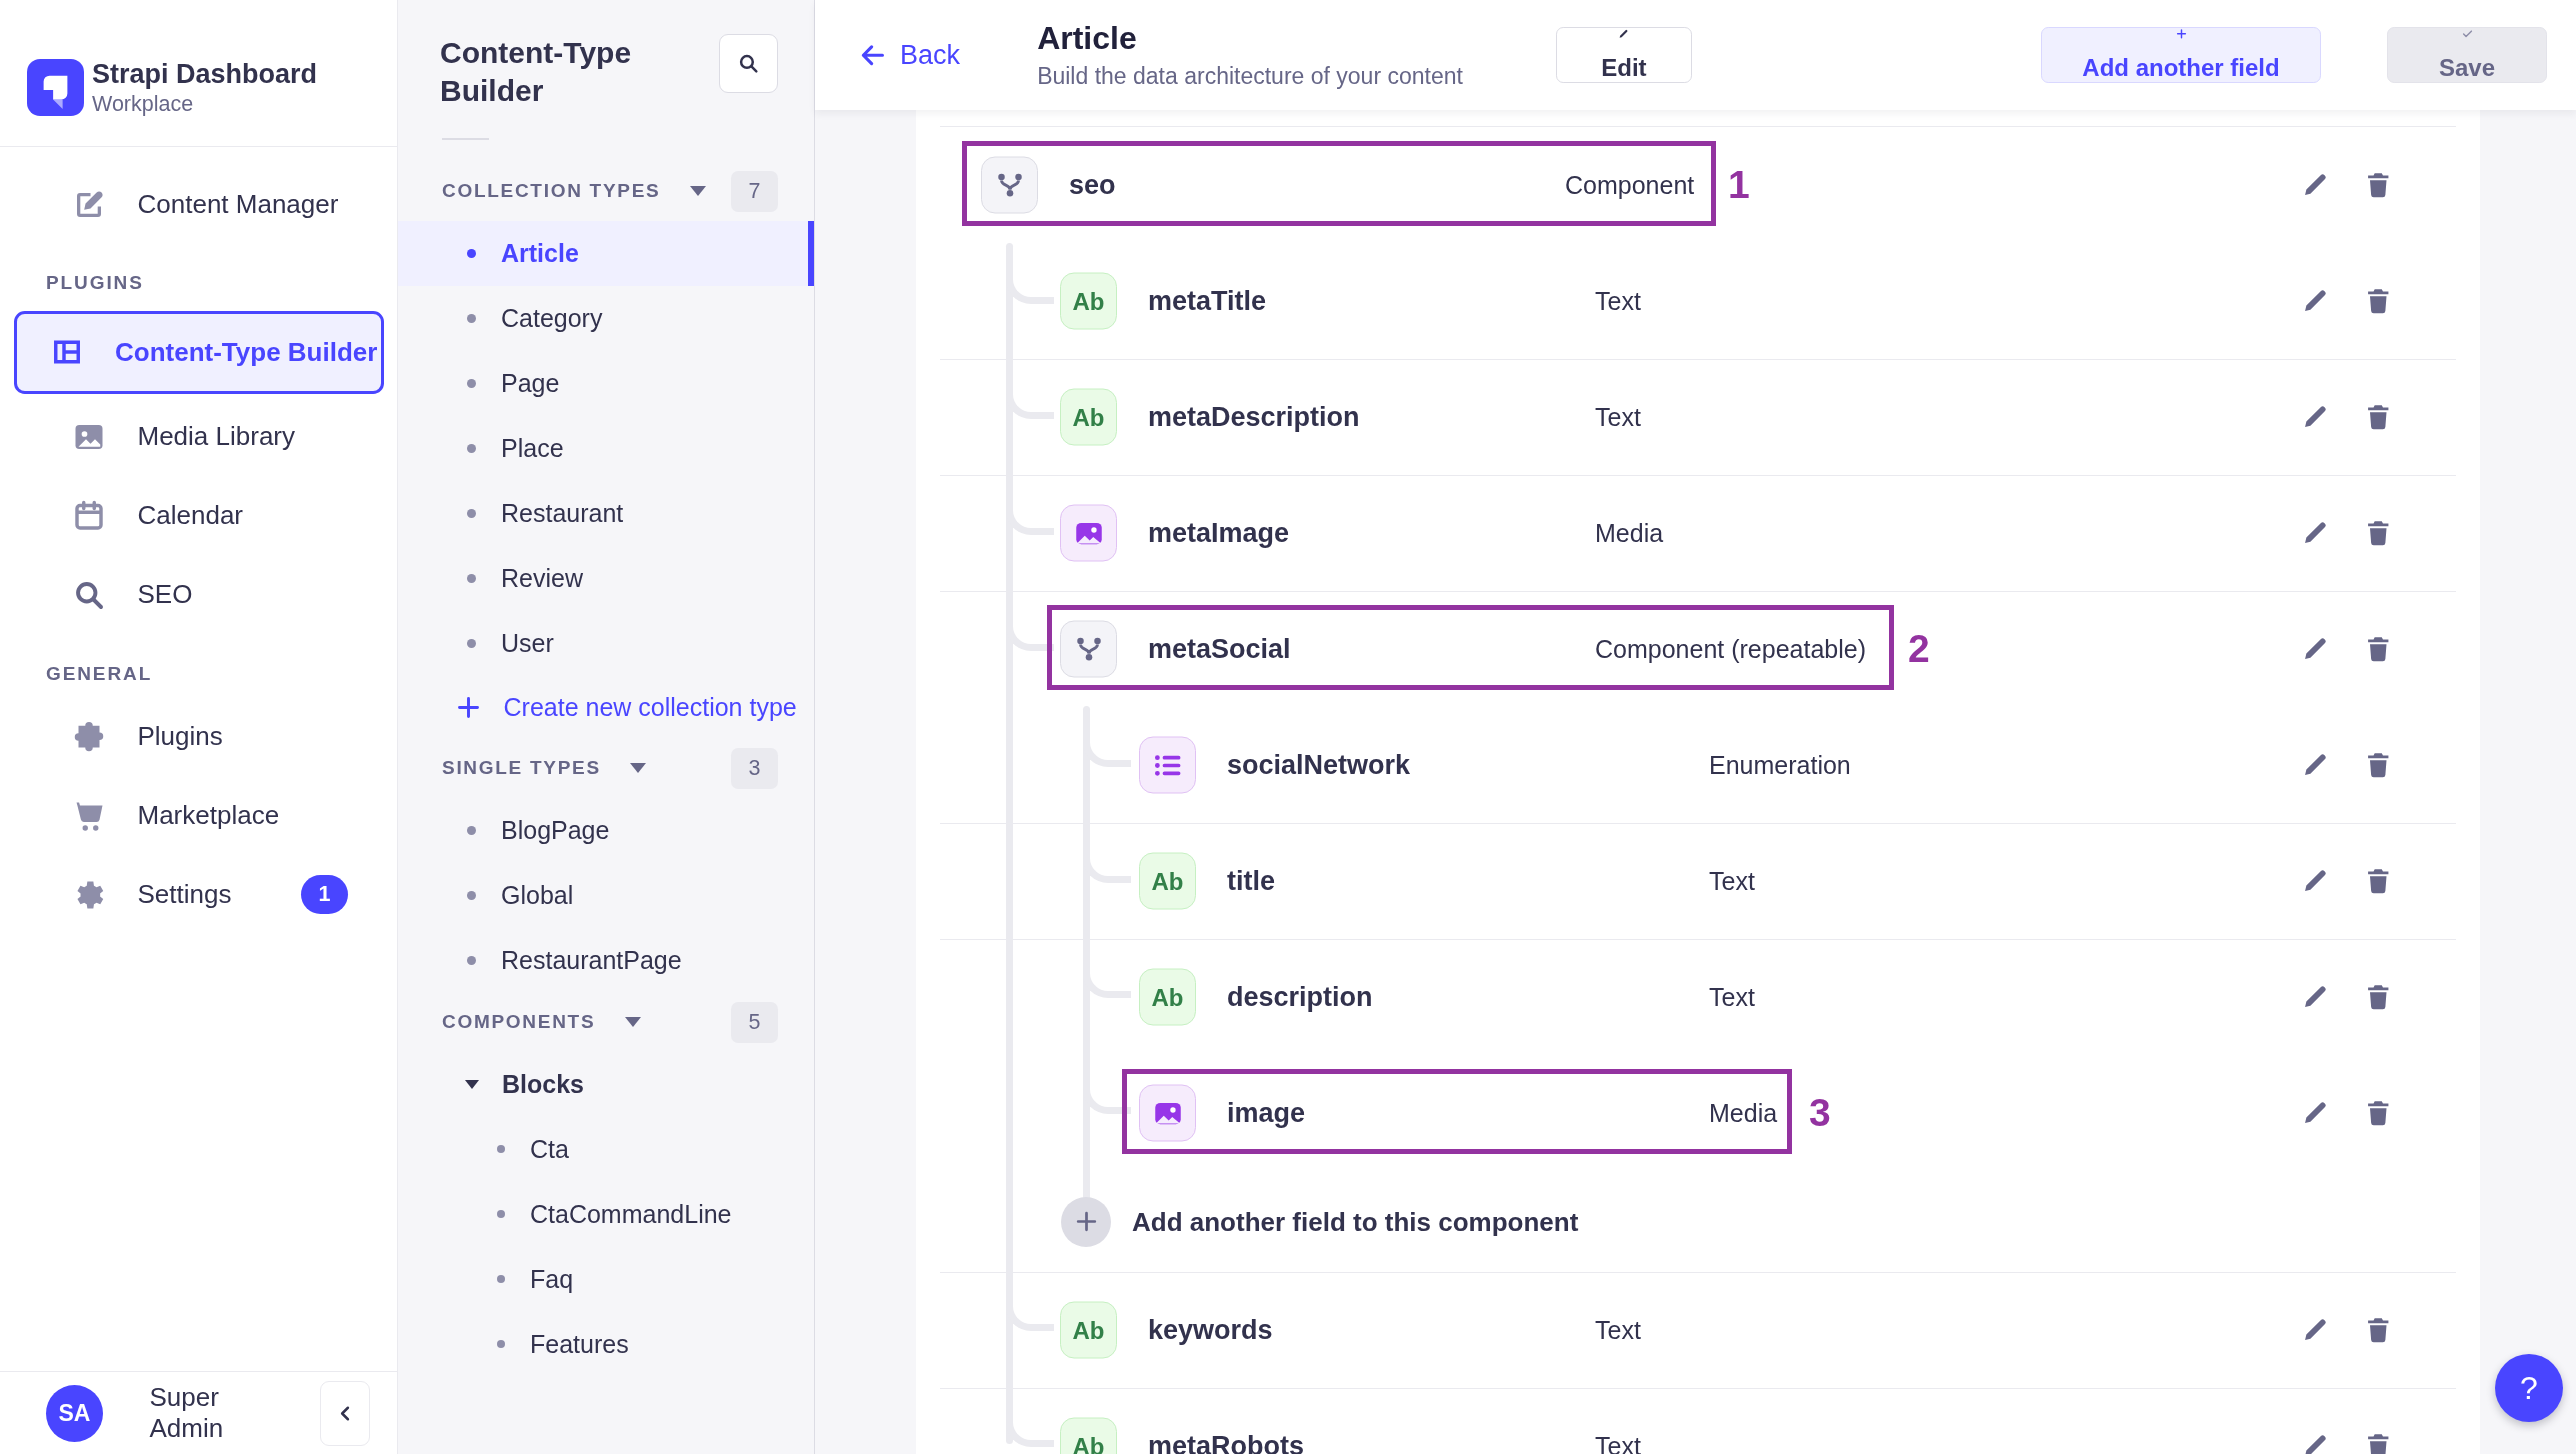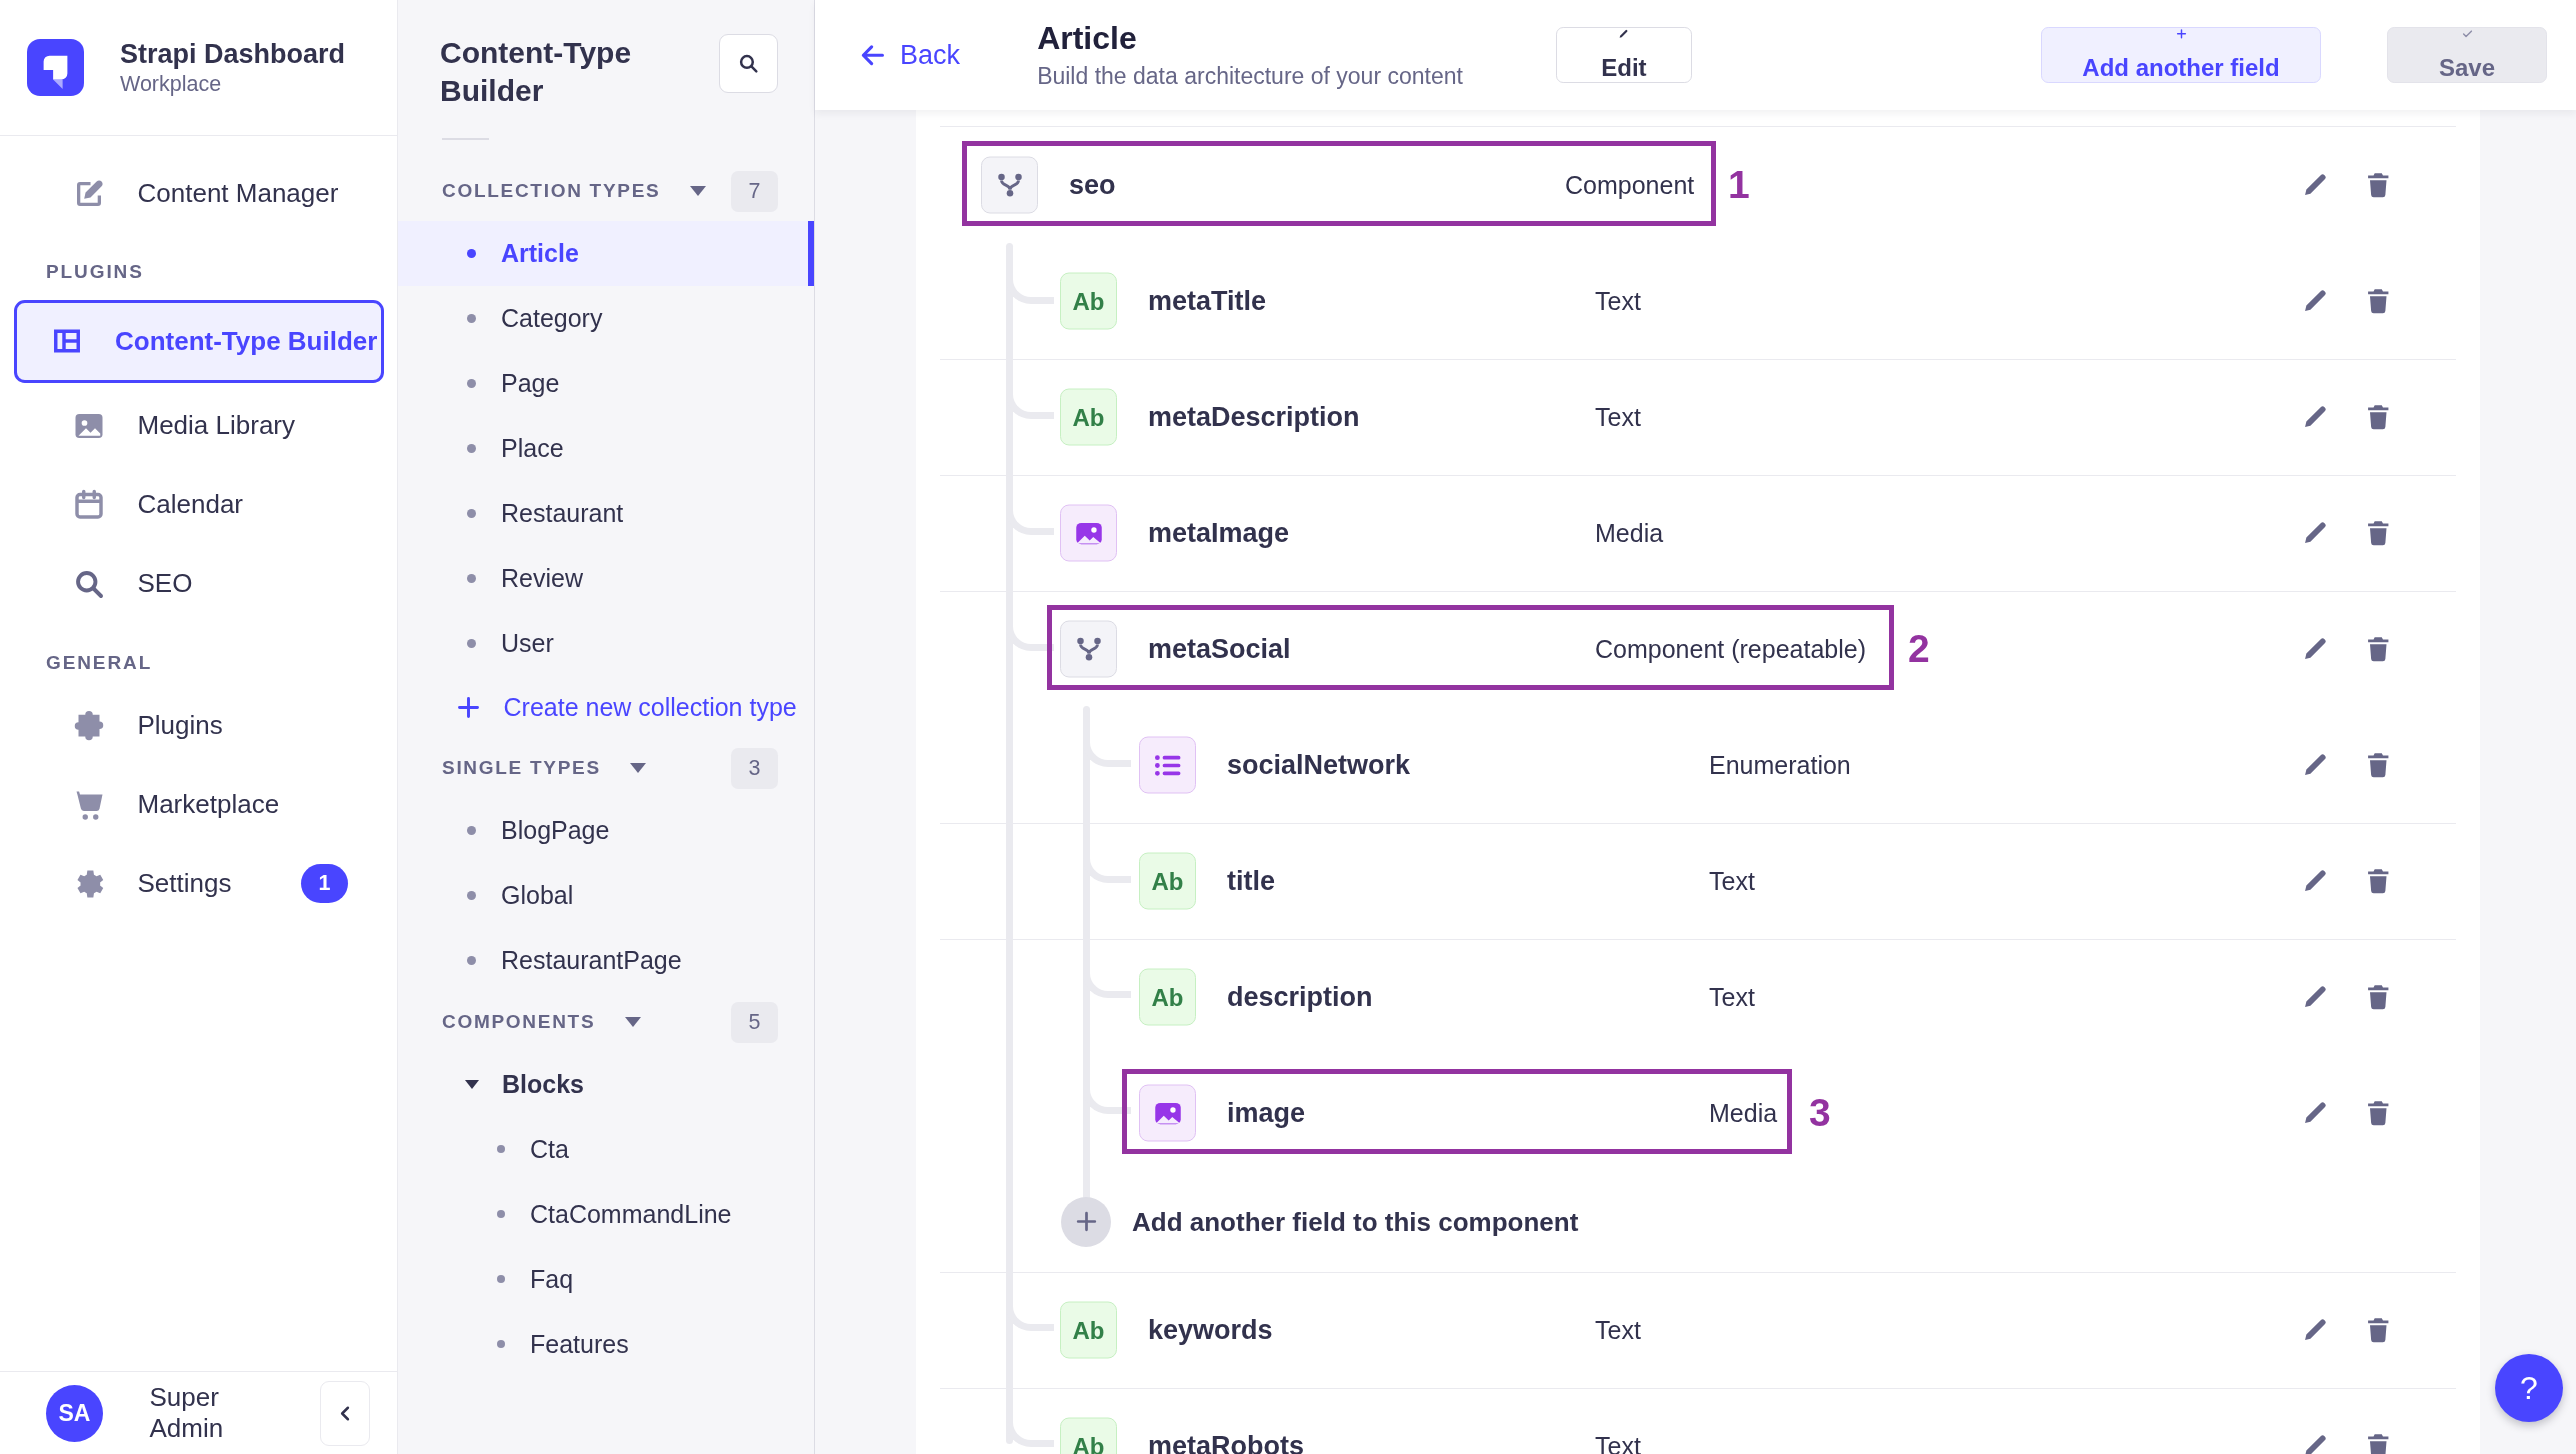--- a/index.html
+++ b/index.html
@@ -2,21 +2,21 @@
 <html style="font-size:14.4px"><head>
 <meta charset="utf-8">
 <style>
   * { margin:0; padding:0; box-sizing:border-box; }
   html,body { width:2576px; height:1454px; overflow:hidden; }
   body { font-family:"Liberation Sans", sans-serif; background:#F6F6F9; color:#32324D; }
   #app { position:relative; width:2576px; height:1454px; }
 
   
   #sidebar { position:absolute; left:0; top:0; width:398px; height:1454px; background:#fff; border-right:1.8px solid #EAEAEF; }
-  .brand { height:136px; border-bottom:1.8px solid #EAEAEF; display:flex; align-items:center; padding-left:27px; gap:36px; }
+  .brand { height:118px; border-bottom:1.8px solid #EAEAEF; display:flex; align-items:center; padding-left:27px; gap:8px;margin-top:29px; }
   .brand-logo { width:57px; height:57px; flex:0 0 57px; }
   .brand-title { font-size:27px; font-weight:bold; color:#32324D; line-height:1.2; }
   .brand-sub { font-size:21.5px; color:#666687; margin-top:1.8px; }
   .nav { padding-top:18px; }
   .nav-item { height:79px; display:flex; align-items:center; padding-left:71px; gap:30.5px; font-size:26px; color:#32324D; cursor:pointer; position:relative; }
   .nav-item .nicon { width:36px; height:36px; flex:0 0 36px; display:flex; }
   .nav-heading { height:63px; display:flex; align-items:flex-end; padding:0 0 12.6px 46px; font-size:19px; font-weight:bold; letter-spacing:.1em; color:#666687; }
   .nav-item.selected { margin:3.6px 13.5px; height:83px; padding-left:32px; background:#F0F0FF; border:3.6px solid #4945FF; border-radius:10.8px; color:#4945FF; font-weight:bold; }
   .badge-pill { position:absolute; right:49px; min-width:47px; height:39px; background:#4945FF; color:#fff; border-radius:20px; font-size:21.5px; font-weight:bold; display:flex; align-items:center; justify-content:center; }
   .sidebar-footer { position:absolute; left:0; bottom:0; width:100%; height:83px; border-top:1.8px solid #EAEAEF; display:flex; align-items:center; padding:0 27px 0 46px; gap:25px; }
@@ -63,21 +63,21 @@
   
   .tree { position:absolute; left:0; top:0; width:100%; height:100%; pointer-events:none; }
   .tline { position:absolute; width:7.2px; background:#EAEAEF; border-radius:3.6px; }
   .tcurve { position:absolute; width:48px; height:50px; border-left:7.2px solid #EAEAEF; border-bottom:7.2px solid #EAEAEF; border-bottom-left-radius:25px; }
 
   
   .rows { position:relative; z-index:1; }
   .row { position:relative; height:116px; }
   .row.short { height:101px; }
   .row.line::before { content:""; position:absolute; top:0; left:24px; right:24px; border-top:1.8px solid #EAEAEF; }
-  .chip { position:absolute; top:50%; transform:translateY(-50%); width:57px; height:57px; border-radius:9px; display:flex; align-items:center; justify-content:center; }
+  .chip { position:absolute; top:50%; transform:translateY(-50%); width:57px; height:57px; border-radius:14px; display:flex; align-items:center; justify-content:center; }
   .chip svg { width:34px; height:34px; }
   .chip-component { background:#F4F4F8; border:1.8px solid #DCDCE4; }
   .chip-text { background:#EAFBE7; border:1.8px solid #C6F0C2; color:#328048; font-size:24px; font-weight:bold; }
   .chip-media { background:#F6ECFC; border:1.8px solid #E0C1F4; }
   .chip-enum { background:#F6ECFC; border:1.8px solid #E0C1F4; }
   .lvl0 .chip { left:65px; }  .lvl0 .fname { left:153px; }  .lvl0 .ftype { left:649px; }
   .lvl1 .chip { left:144px; } .lvl1 .fname { left:232px; }  .lvl1 .ftype { left:679px; }
   .lvl2 .chip { left:223px; } .lvl2 .fname { left:311px; }  .lvl2 .ftype { left:793px; }
   .fname { position:absolute; top:50%; transform:translateY(-50%); font-size:27px; font-weight:bold; color:#32324D; }
   .ftype { position:absolute; top:50%; transform:translateY(-50%); font-size:25px; color:#32324D; }

